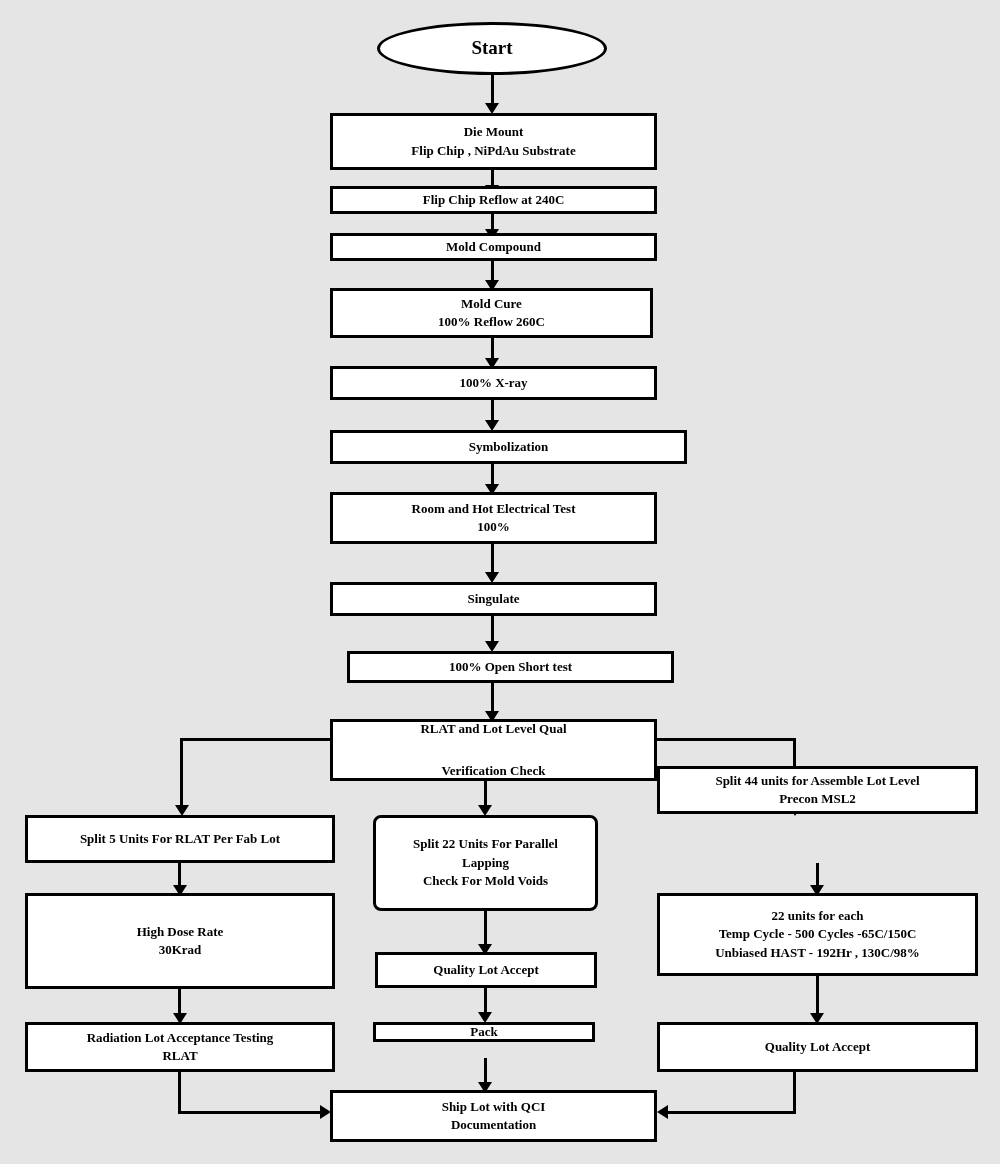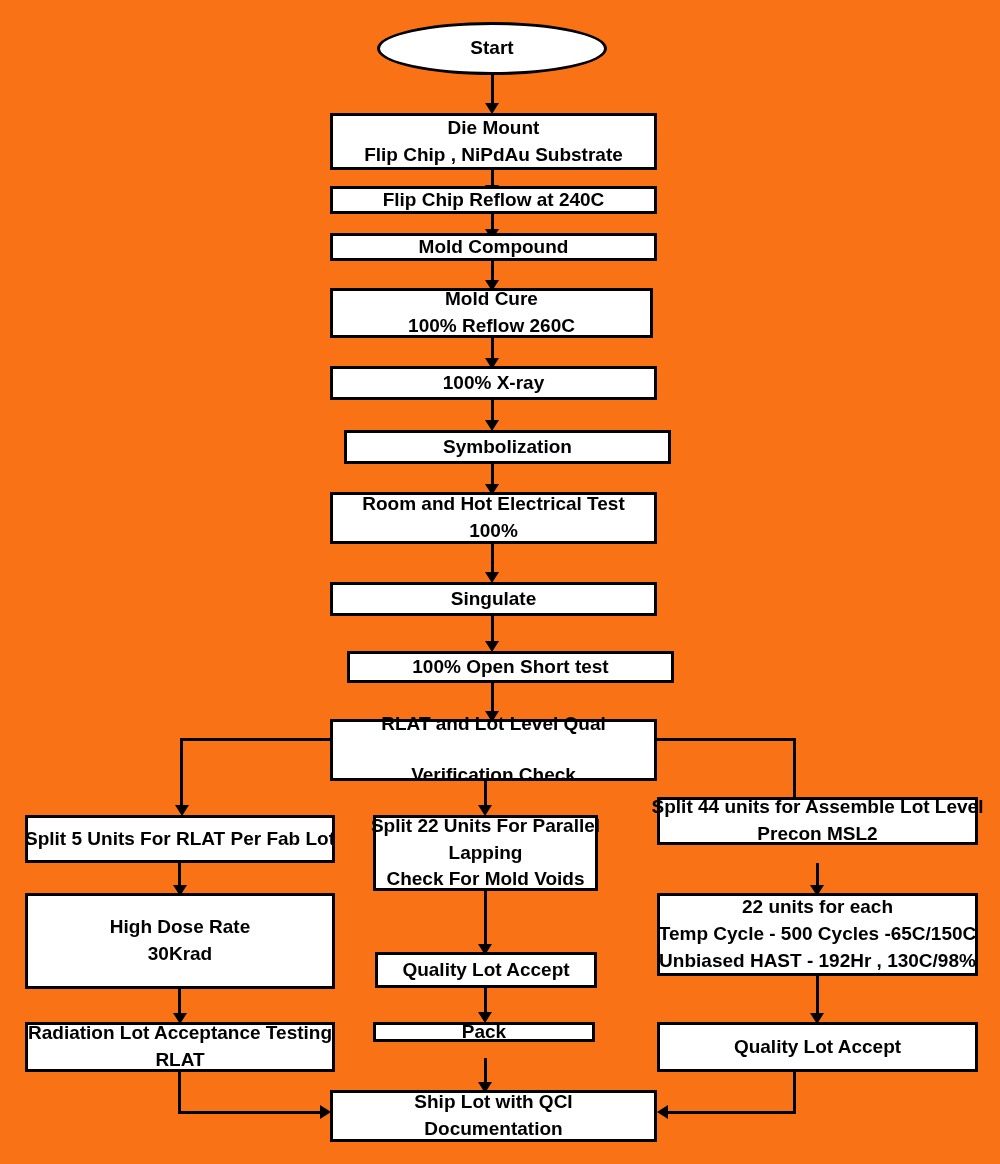--- a/index.html
+++ b/index.html
@@ -4,36 +4,36 @@
 <style>
   html, body {
     margin: 0;
     padding: 0;
     background: #ffffff;
   }
   #canvas {
     position: relative;
     width: 1000px;
     height: 1164px;
-    background: #f97316;
-    font-family: Liberation Sans, sans-serif;
+    background: #e5e5e5;
+    font-family: Liberation Serif, serif;
     overflow: hidden;
   }
   .node {
     position: absolute;
     box-sizing: border-box;
     border: 3px solid #000000;
     background: #ffffff;
     display: flex;
     flex-direction: column;
     align-items: center;
     justify-content: center;
     text-align: center;
     font-weight: bold;
-    font-size: 19px;
+    font-size: 13px;
     line-height: 1.42;
     color: #000000;
     z-index: 3;
   }
   .node.terminator {
     border-radius: 50%;
     border-width: 3px;
     font-size: 19px;
   }
   .node .line {
@@ -111,21 +111,21 @@
   <div class="conn v" style="left:491px; top:338px; height:24px;"></div>
   <div class="arrow down" style="left:485px; top:358px;"></div>
 
   <div class="node" style="left:330px; top:366px; width:327px; height:34px;">
     <span class="line">100% X-ray</span>
   </div>
 
   <div class="conn v" style="left:491px; top:400px; height:24px;"></div>
   <div class="arrow down" style="left:485px; top:420px;"></div>
 
-  <div class="node" style="left:344px; top:430px; width:327px; height:34px;">
+  <div class="node" style="left:330px; top:430px; width:357px; height:34px;">
     <span class="line">Symbolization</span>
   </div>
 
   <div class="conn v" style="left:491px; top:464px; height:24px;"></div>
   <div class="arrow down" style="left:485px; top:484px;"></div>
 
   <div class="node" style="left:330px; top:492px; width:327px; height:52px;">
     <span class="line">Room and Hot Electrical Test</span>
     <span class="line">100%</span>
   </div>
@@ -180,21 +180,21 @@
 
   <div class="node" style="left:25px; top:1022px; width:310px; height:50px;">
     <span class="line">Radiation Lot Acceptance Testing</span>
     <span class="line">RLAT</span>
   </div>
 
   <div class="conn v" style="left:178px; top:1072px; height:42px;"></div>
   <div class="conn h" style="left:178px; top:1111px; width:144px;"></div>
   <div class="arrow right" style="left:320px; top:1105px;"></div>
 
-  <div class="node" style="left:373px; top:815px; width:225px; height:76px;">
+  <div class="node" style="left:373px; top:815px; width:225px; height:96px;border-radius:8px;">
     <span class="line">Split 22 Units For Parallel</span>
     <span class="line">Lapping</span>
     <span class="line">Check For Mold Voids</span>
   </div>
 
   <div class="conn v" style="left:484px; top:891px; height:57px;"></div>
   <div class="arrow down" style="left:478px; top:944px;"></div>
 
   <div class="node" style="left:375px; top:952px; width:222px; height:36px;">
     <span class="line">Quality Lot Accept</span>
@@ -203,21 +203,21 @@
   <div class="conn v" style="left:484px; top:988px; height:28px;"></div>
   <div class="arrow down" style="left:478px; top:1012px;"></div>
 
   <div class="node" style="left:373px; top:1022px; width:222px; height:20px;">
     <span class="line">Pack</span>
   </div>
 
   <div class="conn v" style="left:484px; top:1058px; height:28px;"></div>
   <div class="arrow down" style="left:478px; top:1082px;"></div>
 
-  <div class="node" style="left:657px; top:797px; width:321px; height:48px;">
+  <div class="node" style="left:657px; top:766px; width:321px; height:48px;">
     <span class="line">Split 44 units for Assemble Lot Level</span>
     <span class="line">Precon MSL2</span>
   </div>
 
   <div class="conn v" style="left:816px; top:863px; height:26px;"></div>
   <div class="arrow down" style="left:810px; top:885px;"></div>
 
   <div class="node" style="left:657px; top:893px; width:321px; height:83px;">
     <span class="line">22 units for each</span>
     <span class="line">Temp Cycle - 500 Cycles -65C/150C</span>

